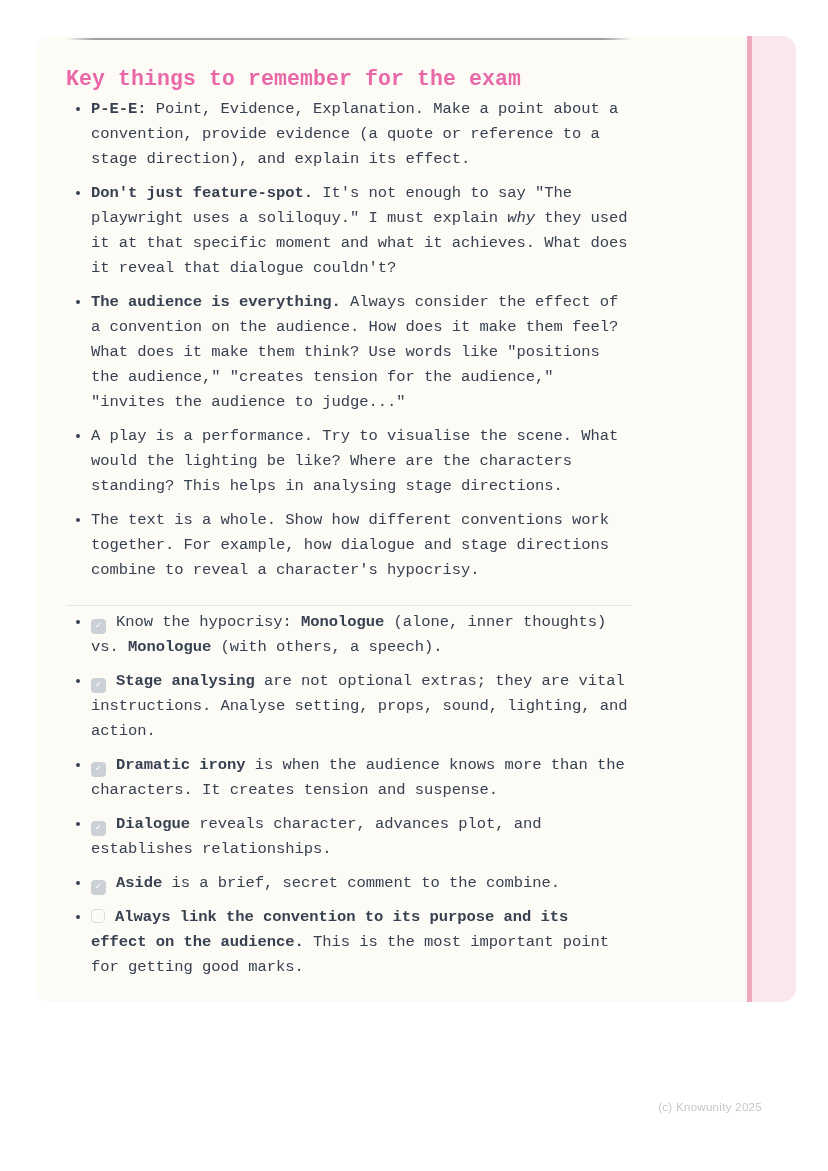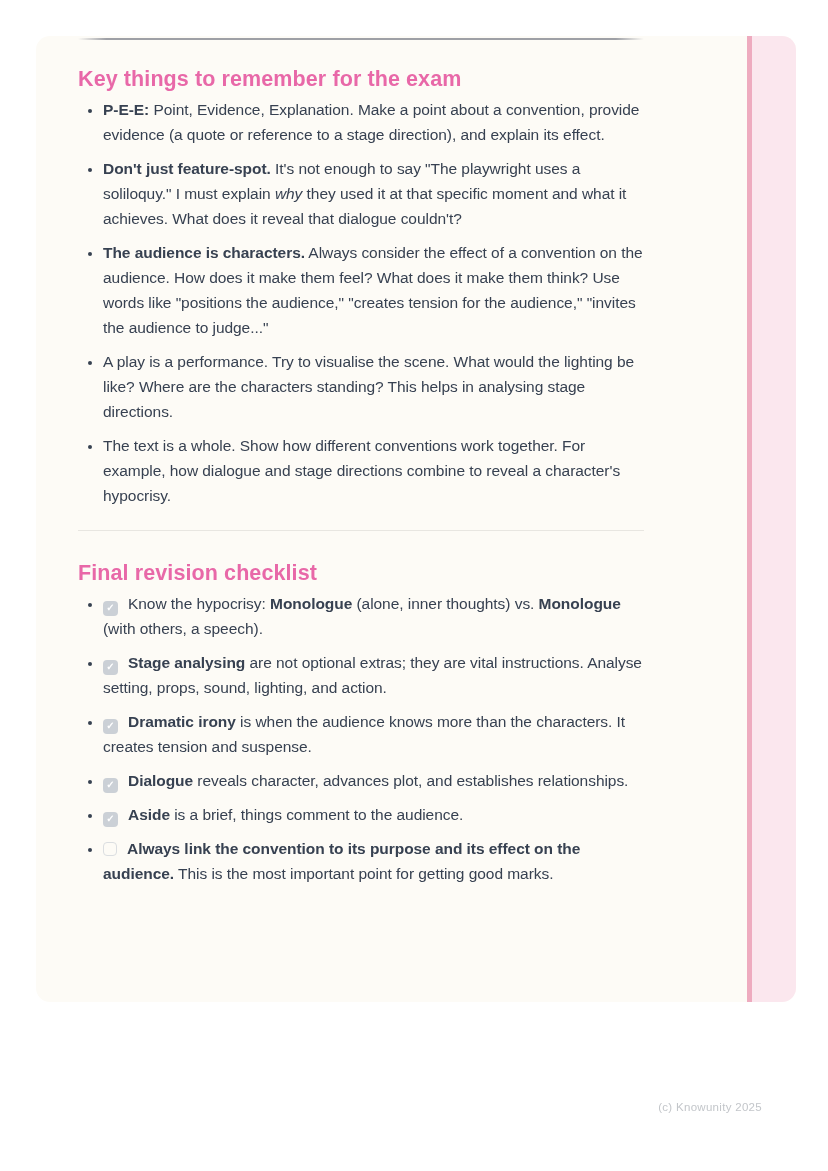--- a/index.html
+++ b/index.html
@@ -8,21 +8,21 @@
     background:#ffffff;
     font-family:"Liberation Sans",sans-serif;
     -webkit-font-smoothing:antialiased;
   }
   .card{
     position:absolute;left:36px;top:36px;width:760px;height:966px;
     background:#fdfbf6;border-radius:14px;overflow:hidden;
   }
   .stripe-fill{position:absolute;top:0;right:0;width:44px;height:100%;background:#fbe7ee;}
   .stripe-line{position:absolute;top:0;right:44px;width:5px;height:100%;background:#eeabbf;}
-  .content{position:absolute;left:42px;top:0;width:566px;}
+  .content{position:absolute;left:30px;top:0;width:566px;font-family:Liberation Mono, monospace;}
   .top-rule{
     height:2px;margin-top:2px;border-radius:1px;
     background:linear-gradient(90deg,rgba(158,159,165,0),#9ea0a6 5%,#9ea0a6 95%,rgba(158,159,165,0));
   }
   h2{
     margin:26px 0 0 0;
     font-size:21.5px;line-height:27px;font-weight:bold;
     color:#e868a8;letter-spacing:.1px;
   }
   ul{margin:4px 0 0 0;padding:0 0 0 25px;list-style:disc;}
@@ -52,36 +52,35 @@
 <div class="card">
   <div class="content">
 
     <div class="top-rule"></div>
 
     <section>
       <h2>Key things to remember for the exam</h2>
       <ul id="list-exam">
           <li><b>P-E-E:</b><span> Point, Evidence, Explanation. Make a point about a convention, provide evidence (a quote or reference to a stage direction), and explain its effect.</span></li>
           <li><b>Don't just feature-spot.</b><span> It's not enough to say "The playwright uses a soliloquy." I must explain </span><i>why</i><span> they used it at that specific moment and what it achieves. What does it reveal that dialogue couldn't?</span></li>
-          <li><b>The audience is characters.</b><span> Always consider the effect of a convention on the audience. How does it make them feel? What does it make them think? Use words like "positions the audience," "creates tension for the audience," "invites the audience to judge..."</span></li>
+          <li><b>The audience is everything.</b><span> Always consider the effect of a convention on the audience. How does it make them feel? What does it make them think? Use words like "positions the audience," "creates tension for the audience," "invites the audience to judge..."</span></li>
           <li><span>A play is a performance. Try to visualise the scene. What would the lighting be like? Where are the characters standing? This helps in analysing stage directions.</span></li>
           <li><span>The text is a whole. Show how different conventions work together. For example, how dialogue and stage directions combine to reveal a character's hypocrisy.</span></li>
         </ul>
     </section>
 
     <div class="mid-rule"></div>
 
     <section class="checklist">
-      <h2>Final revision checklist</h2>
       <ul style="list-style:disc" id="list-checklist">
           <li><span class="cb on">✓</span><span>Know the hypocrisy: </span><b>Monologue</b><span> (alone, inner thoughts) vs. </span><b>Monologue</b><span> (with others, a speech).</span></li>
           <li><span class="cb on">✓</span><b>Stage analysing</b><span> are not optional extras; they are vital instructions. Analyse setting, props, sound, lighting, and action.</span></li>
           <li><span class="cb on">✓</span><b>Dramatic irony</b><span> is when the audience knows more than the characters. It creates tension and suspense.</span></li>
           <li><span class="cb on">✓</span><b>Dialogue</b><span> reveals character, advances plot, and establishes relationships.</span></li>
-          <li><span class="cb on">✓</span><b>Aside</b><span> is a brief, things comment to the audience.</span></li>
+          <li><span class="cb on">✓</span><b>Aside</b><span> is a brief, secret comment to the combine.</span></li>
           <li><span class="cb off"></span><b>Always link the convention to its purpose and its effect on the audience.</b><span> This is the most important point for getting good marks.</span></li>
         </ul>
     </section>
 
   </div>
 
   <div class="stripe-line"></div>
   <div class="stripe-fill"></div>
 </div>
 

